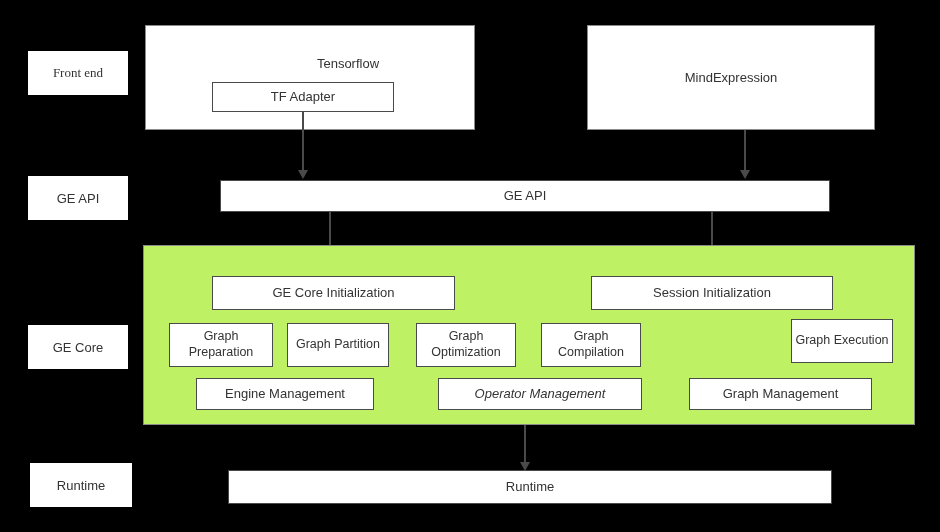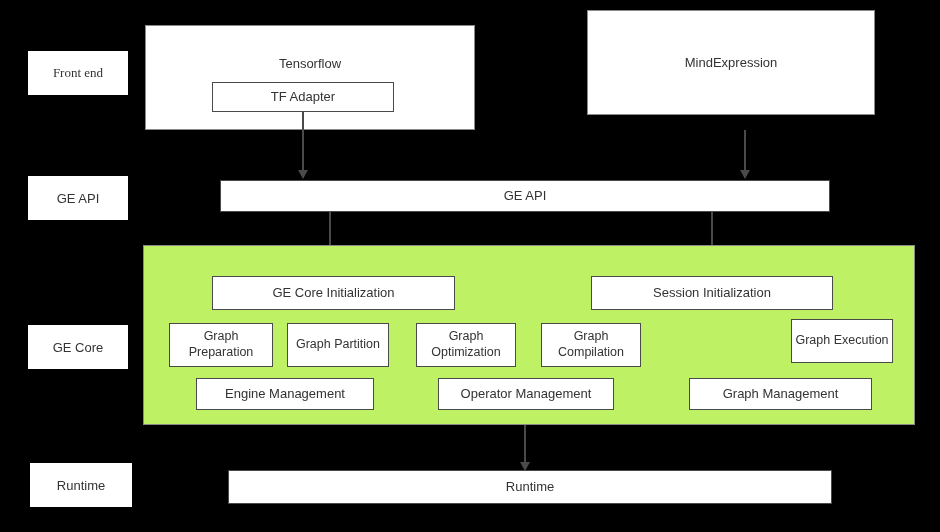--- a/index.html
+++ b/index.html
@@ -93,27 +93,27 @@
     <span>GE API</span>
   </div>
   <div class="side-label" style="left:28px; top:325px; width:100px; height:44px;">
     <span>GE Core</span>
   </div>
   <div class="side-label" style="left:30px; top:463px; width:102px; height:44px;">
     <span>Runtime</span>
   </div>
 
   <div class="panel" style="left:145px; top:25px; width:330px; height:105px;">
-    <div class="panel-title" style="top:30px;">Tensorflow</div>
+    <div class="panel-title" style="top:30px;padding-left:38px;">Tensorflow</div>
     <div class="box" style="left:66px; top:56px; width:182px; height:30px;">
       <span>TF Adapter</span>
     </div>
   </div>
 
-  <div class="panel" style="left:587px; top:10px; width:288px; height:105px;">
+  <div class="panel" style="left:587px; top:25px; width:288px; height:105px;">
     <div class="panel-center">MindExpression</div>
   </div>
 
   <div class="arrow" style="left:302px; top:112px; height:58px;"></div>
   <div class="arrow" style="left:744px; top:130px; height:40px;"></div>
 
   <div class="box" style="left:220px; top:180px; width:610px; height:32px;">
     <span>GE API</span>
   </div>
 
@@ -141,21 +141,21 @@
     <div class="box small" style="left:397px; top:77px; width:100px; height:44px;">
       <span>Graph Compilation</span>
     </div>
     <div class="box small" style="left:647px; top:73px; width:102px; height:44px;">
       <span>Graph Execution</span>
     </div>
 
     <div class="box" style="left:52px; top:132px; width:178px; height:32px;">
       <span>Engine Management</span>
     </div>
-    <div class="box" style="left:294px; top:132px; width:176px; height:32px;">
+    <div class="box" style="left:294px; top:132px; width:204px; height:32px;font-style:italic;">
       <span>Operator Management</span>
     </div>
     <div class="box" style="left:545px; top:132px; width:183px; height:32px;">
       <span>Graph Management</span>
     </div>
   </div>
 
   <div class="arrow" style="left:524px; top:425px; height:37px;"></div>
 
   <div class="box" style="left:228px; top:470px; width:604px; height:34px;">

